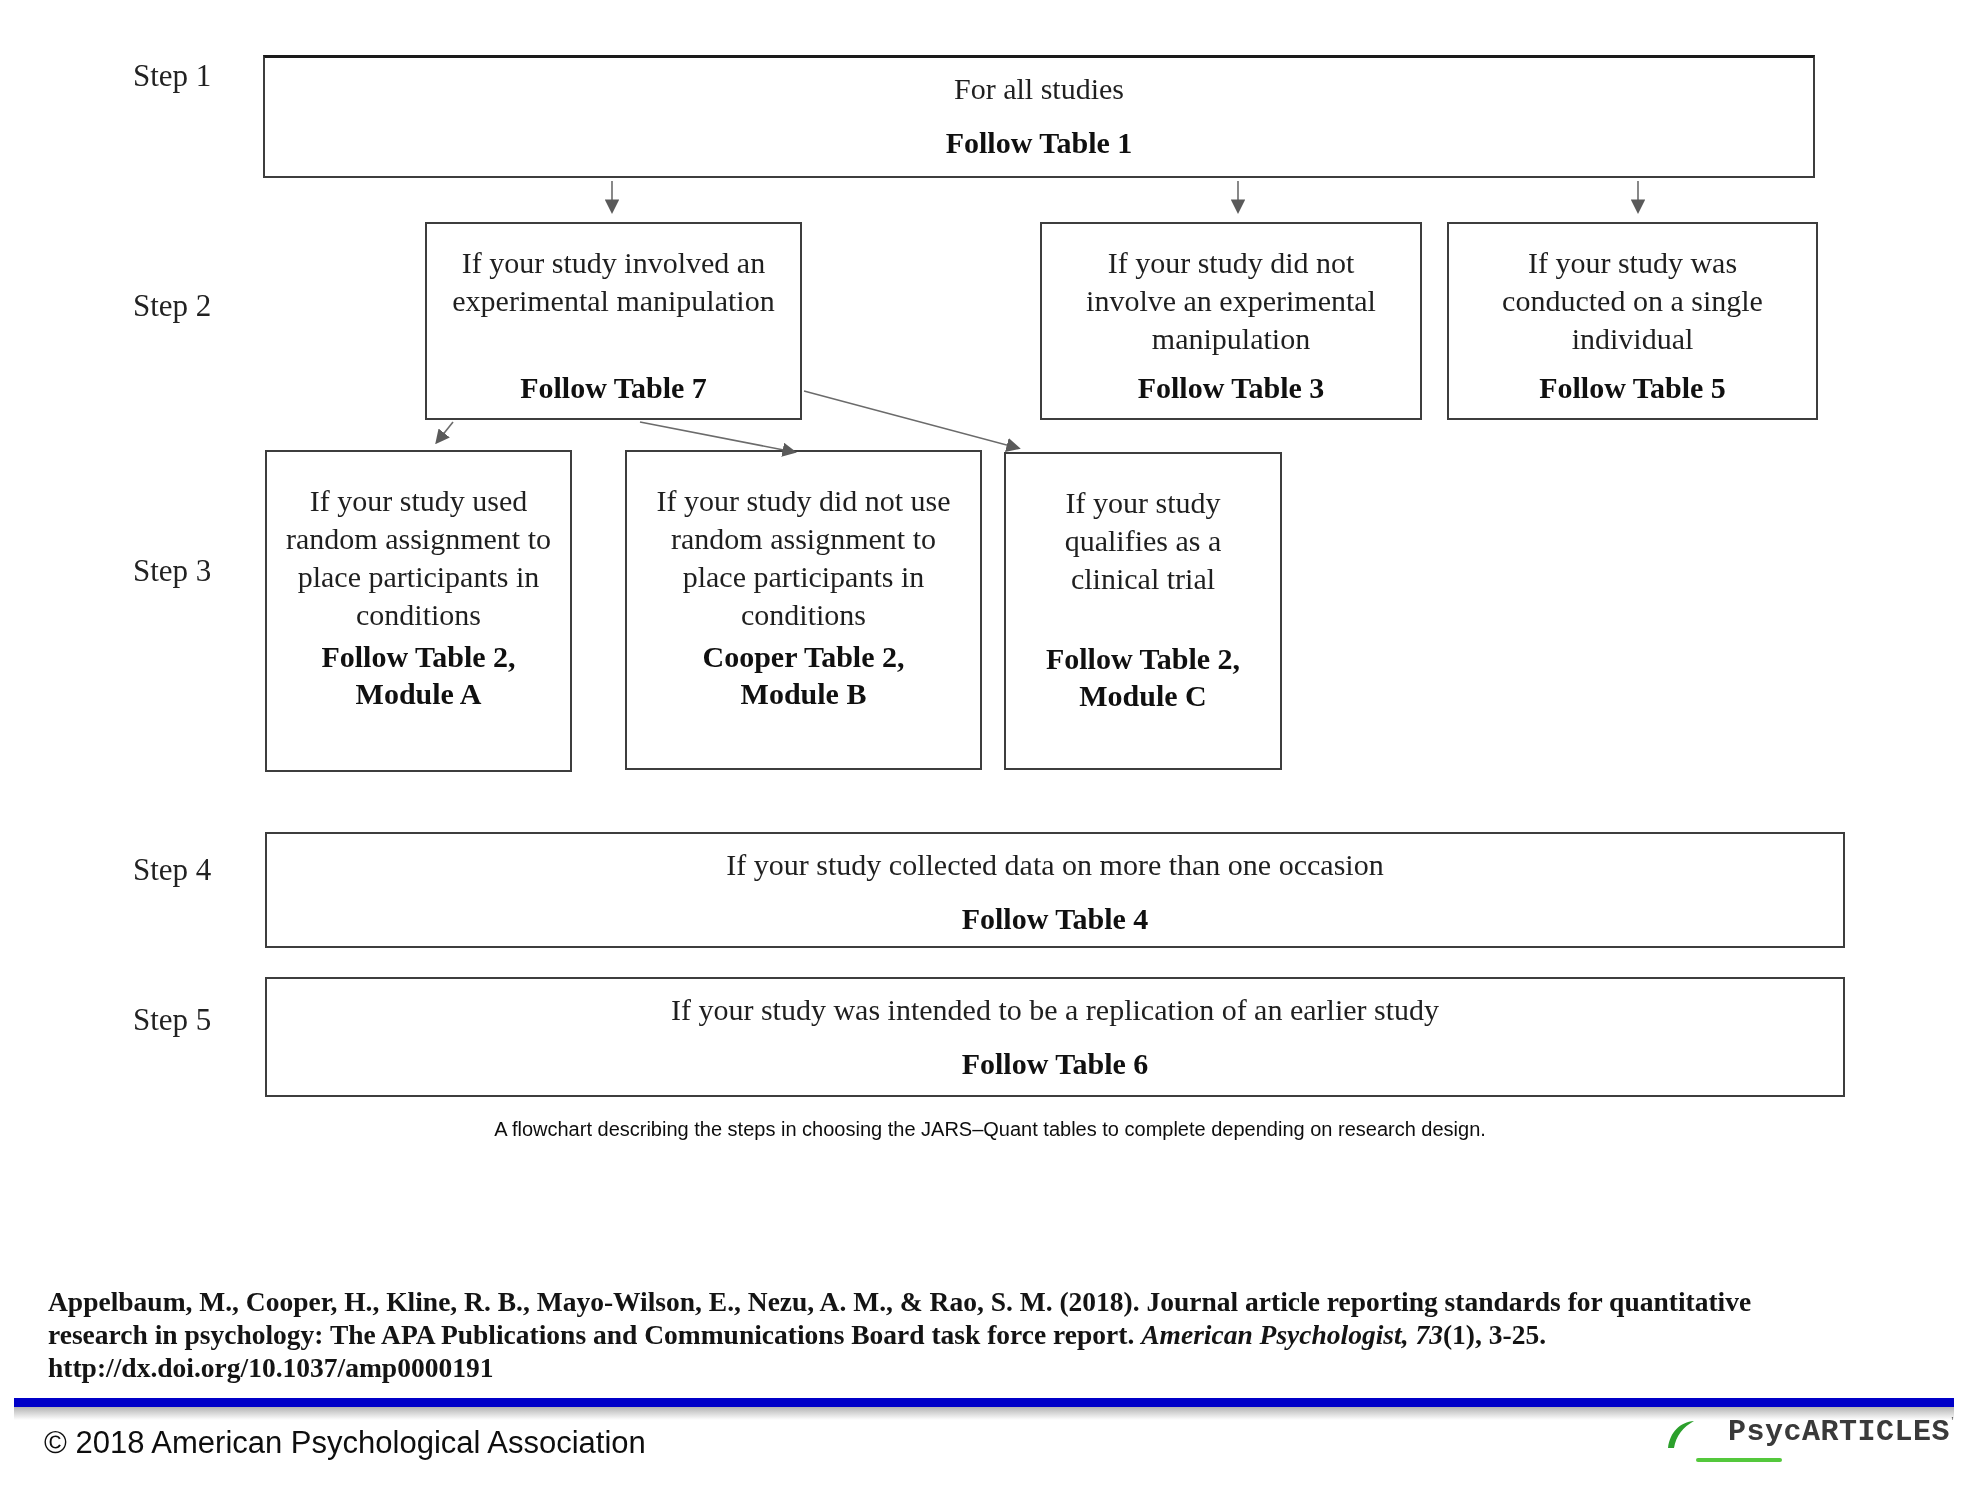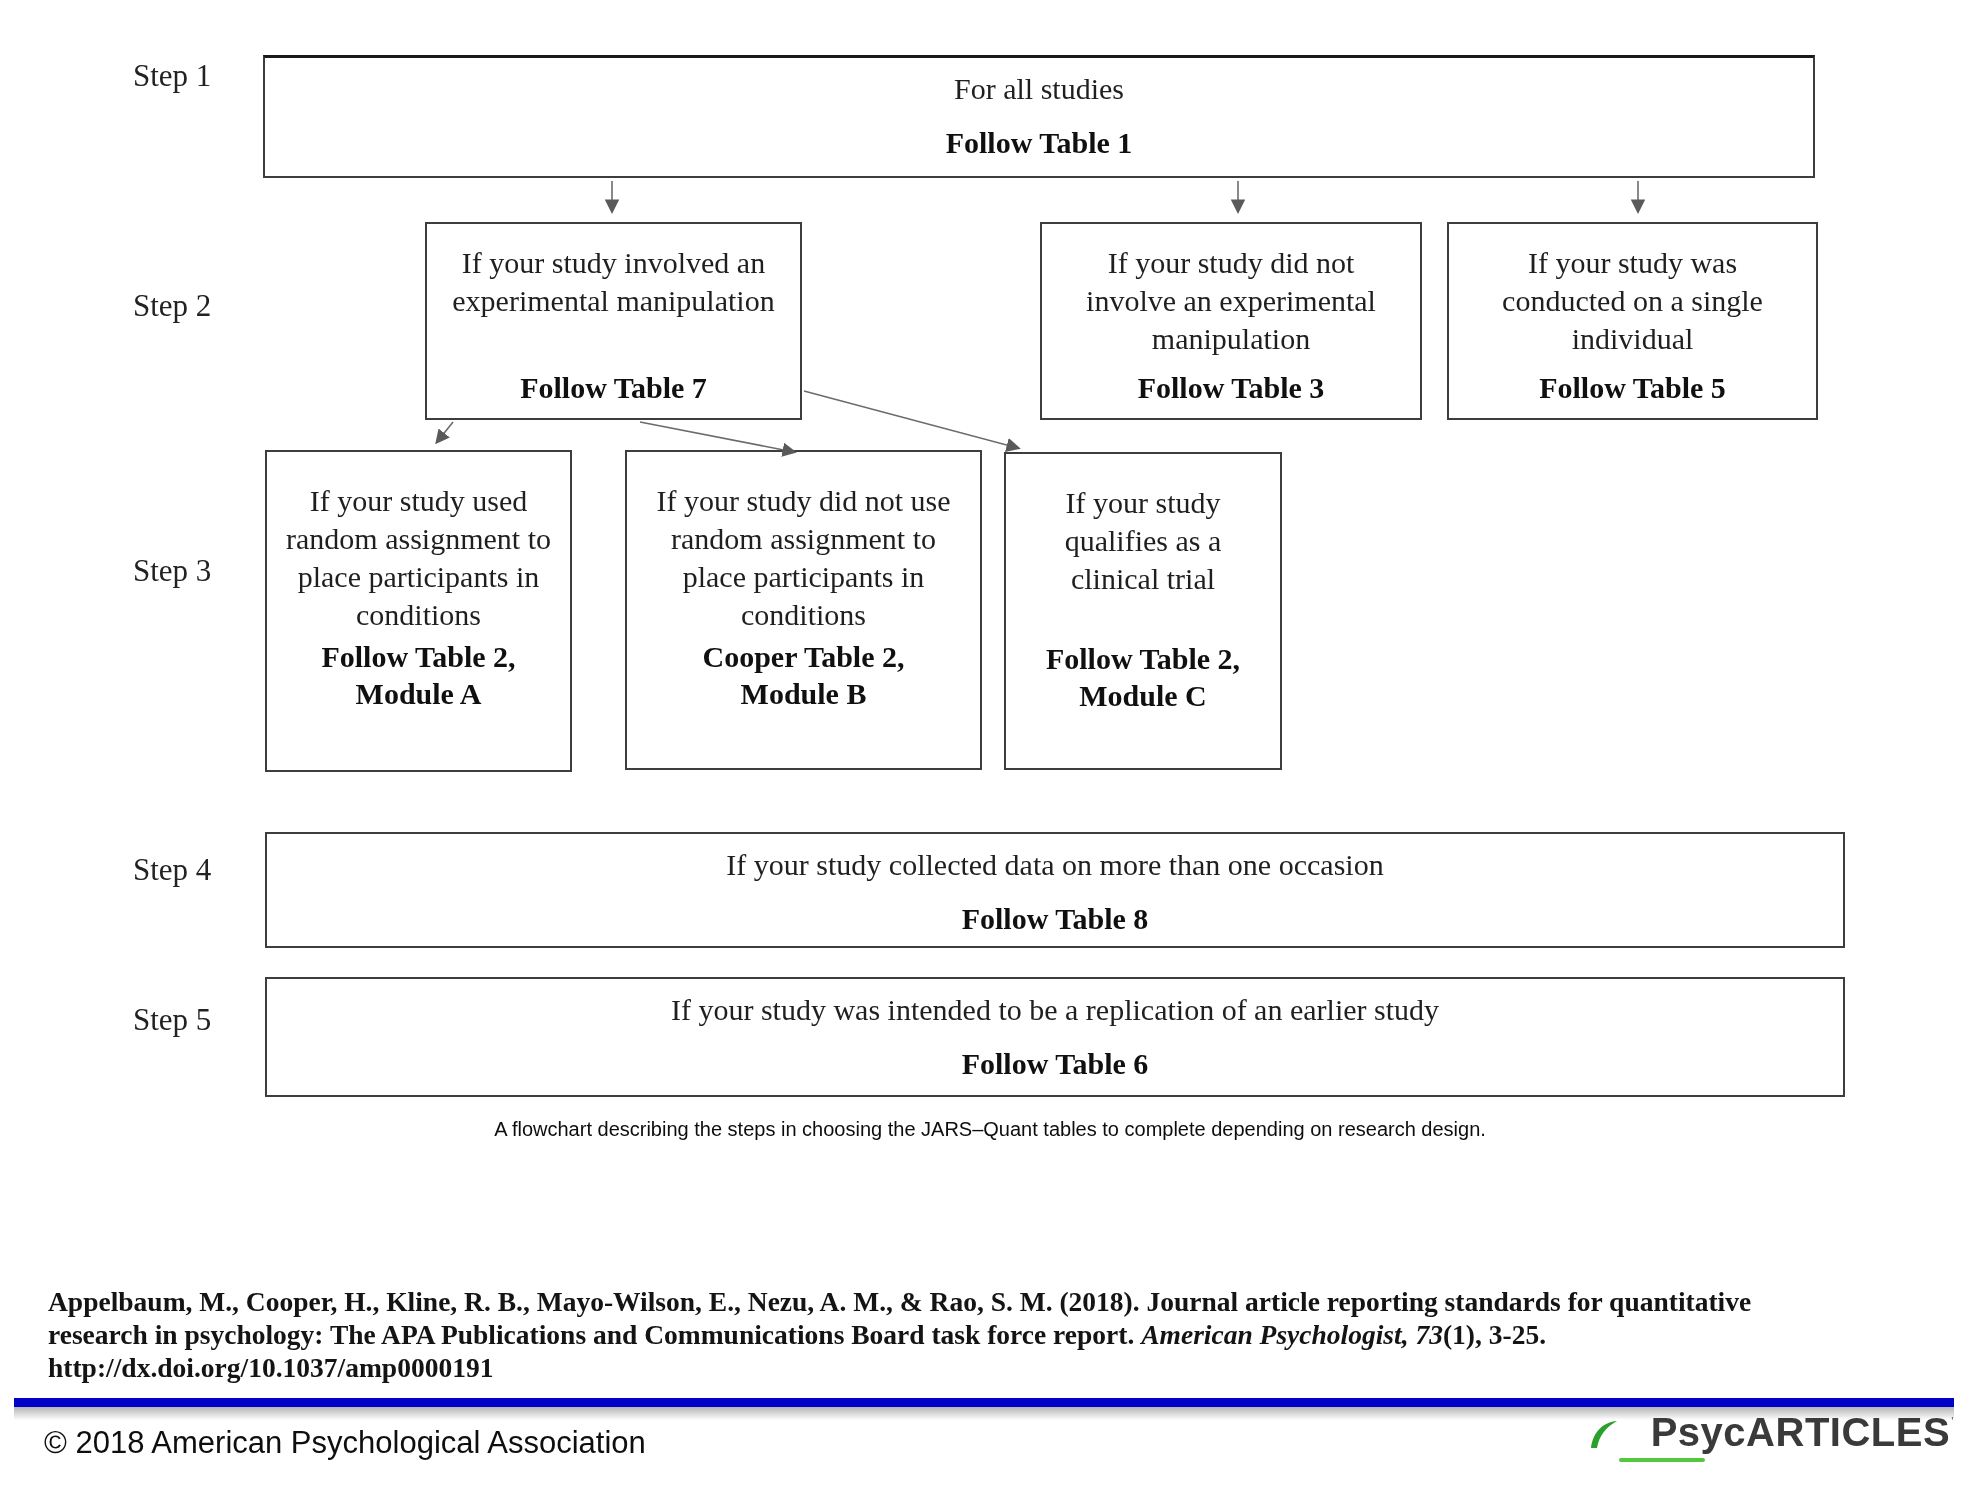--- a/index.html
+++ b/index.html
@@ -54,22 +54,22 @@
   }
   .logo{
     position:absolute;top:1412px;right:26px;height:44px;
     display:flex;align-items:flex-start;
   }
   .logo .swoosh{margin-top:6px;margin-right:2px;position:relative;}
   .logo .underline{
     position:absolute;left:32px;top:46px;width:86px;height:4px;border-radius:2px;
   }
   .logo .ltxt{
-    font-family:Liberation Sans, sans-serif;font-weight:bold;
-    font-size:40px;letter-spacing:.5px;line-height:40px;margin-left:30px;
+    font-family:Liberation Mono, monospace;font-weight:bold;
+    font-size:30px;letter-spacing:.5px;line-height:40px;margin-left:30px;
   }
   .logo .tm{
     font-family:"Liberation Sans",sans-serif;font-size:13px;
     color:#666;margin-top:2px;margin-left:1px;
   }
 </style>
 </head>
 <body>
 
 <div class="page">
@@ -106,21 +106,21 @@
     <div class="cond mw315">If your study did not use random assignment to place participants in conditions</div>
     <div class="follow mw290">Cooper Table 2, Module B</div>
   </div>
   <div class="fbox s3" style="left:1004px;top:452px;width:278px;height:318px">
     <div class="cond mw195">If your study qualifies as a clinical trial</div>
     <div class="follow mw290">Follow Table 2, Module C</div>
   </div>
 
   <div class="fbox wide" style="left:265px;top:832px;width:1580px;height:116px">
     <div class="cond">If your study collected data on more than one occasion</div>
-    <div class="follow">Follow Table 8</div>
+    <div class="follow">Follow Table 4</div>
   </div>
 
   <div class="fbox wide" style="left:265px;top:977px;width:1580px;height:120px">
     <div class="cond">If your study was intended to be a replication of an earlier study</div>
     <div class="follow">Follow Table 6</div>
   </div>
 
   <svg class="arrows" width="1980" height="1130" viewBox="0 0 1980 1130">
     <defs>
       <marker id="ah" viewBox="0 0 10 10" refX="8" refY="5" markerWidth="9" markerHeight="9" orient="auto-start-reverse">

